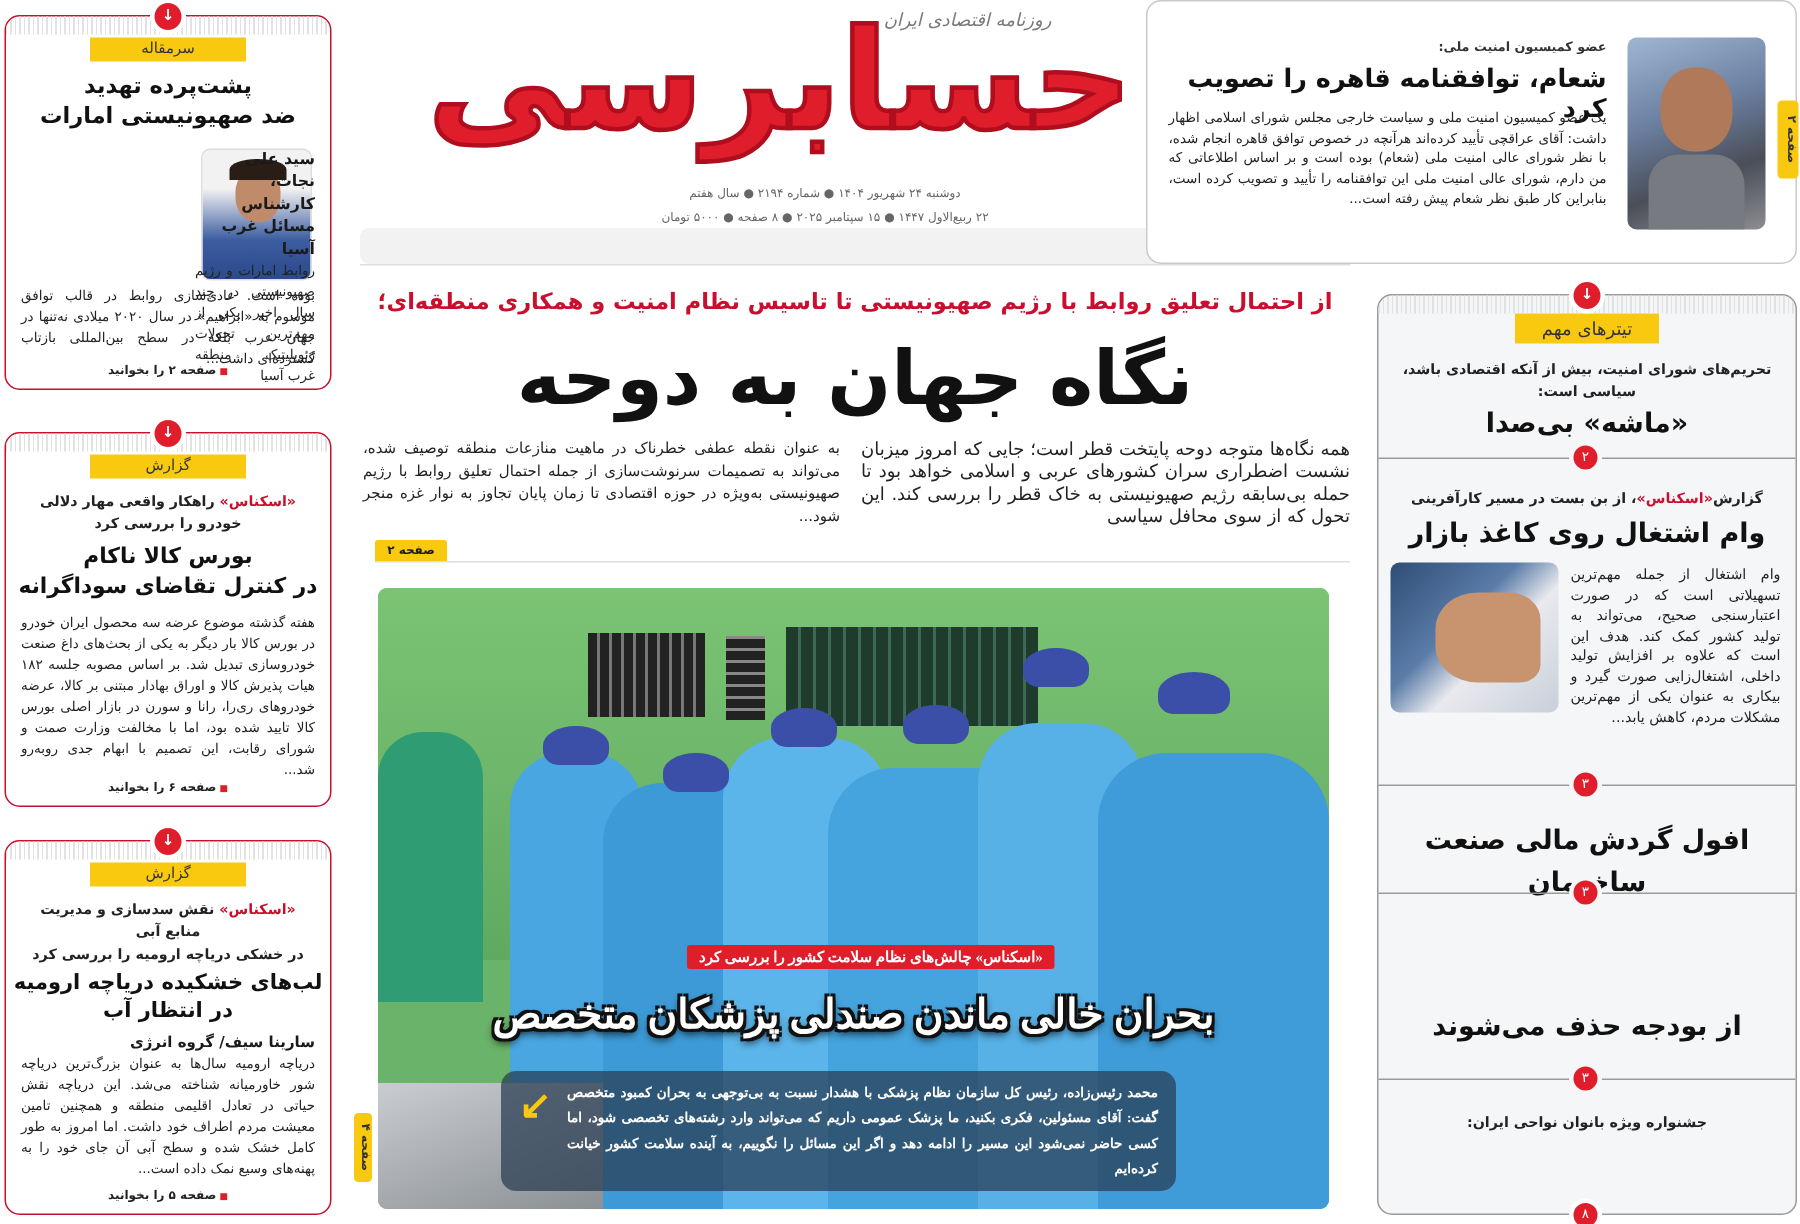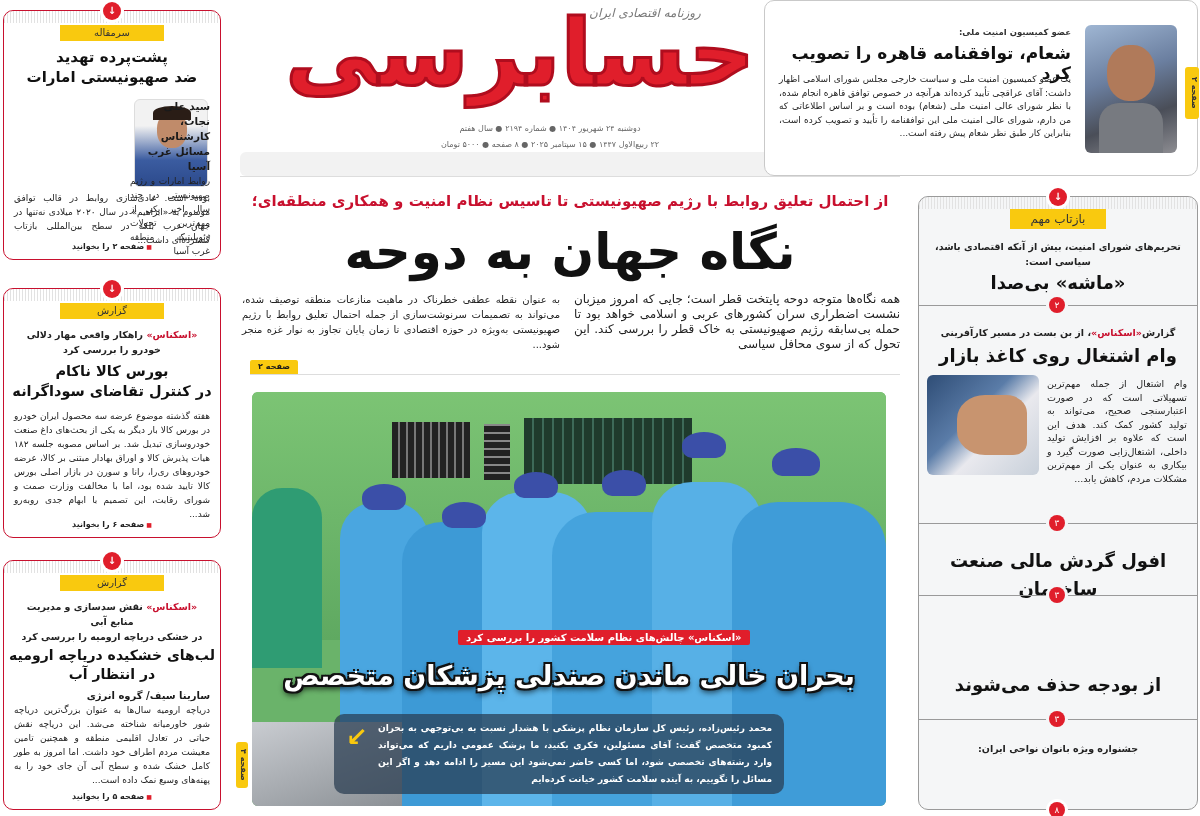--- a/index.html
+++ b/index.html
@@ -27,21 +27,21 @@
     display: block; margin: 14px auto 0; width: 104px; height: 16px; background: #f9c90f;
     font-size: 10px; line-height: 16px; text-align: center; font-weight: normal; color: #333;
   }
   .kicker { font-size: 9.5px; font-weight: bold; text-align: center; line-height: 15px; color: #222; }
   .kicker .red { color: #c8102e; }
   .hd { font-weight: bold; text-align: center; color: #111; }
   .body-text { font-size: 9.5px; line-height: 14.5px; text-align: justify; color: #222; }
   .more { font-size: 8px; font-weight: bold; text-align: center; color: #222; }
   .more::before { content: "■ "; color: #e01e2b; font-size: 6px; }
 
-  .photo { position: absolute; border-radius: 6px; overflow: hidden; }
+  .photo { position: absolute; border-radius: 6px; overflow: hidden; font-family: Liberation Serif, serif; }
 
   
   .logo {
     position: absolute; left: 435px; top: 4px; width: 320px; height: 108px;
     font-family: "DejaVu Sans", sans-serif; font-weight: bold; font-size: 92px; line-height: 100px;
     color: #e01e2b; text-align: center; letter-spacing: -2px;
     -webkit-text-stroke: 3px #b00d1e;
     text-shadow: 2px 2px 0 #fff, -2px -2px 0 #fff;
   }
   .logo-sub { position: absolute; left: 575px; top: 6px; width: 140px; font-size: 12px; color: #7a7a7a; font-style: italic; font-family: "DejaVu Serif", serif; text-align: center; }
@@ -168,21 +168,21 @@
   <div class="quote-box" style="left:82px;top:322px;width:450px;">
     <span class="abs" style="left:12px;top:10px;font-size:26px;color:#f9c90f;line-height:26px;">↙</span>
     <span>محمد رئیس‌زاده، رئیس کل سازمان نظام پزشکی با هشدار نسبت به بی‌توجهی به بحران کمبود متخصص گفت: آقای مسئولین، فکری بکنید، ما پزشک عمومی داریم که می‌تواند وارد رشته‌های تخصصی شود، اما کسی حاضر نمی‌شود این مسیر را ادامه دهد و اگر این مسائل را نگوییم، به آینده سلامت کشور خیانت کرده‌ایم</span>
   </div>
 </div>
 <div class="yellow-side" style="left:236px;top:742px;width:12px;height:46px;">صفحه ۴</div>
 
 <div class="box gray" style="left:918px;top:196px;width:280px;height:614px;">
   <div class="box-hatch"></div>
   <div class="pin">↓</div>
-  <span class="tag" style="width:96px;height:20px;line-height:20px;font-size:12px;margin-top:12px;">بازتاب مهم</span>
+  <span class="tag" style="width:96px;height:20px;line-height:20px;font-size:12px;margin-top:12px;">تیترهای مهم</span>
 
   <div class="kicker" style="margin-top:10px;">تحریم‌های شورای امنیت، بیش از آنکه اقتصادی باشد، سیاسی است:</div>
   <div class="hd" style="font-size:18px;line-height:28px;">«ماشه» بی‌صدا</div>
   <div class="abs" style="left:0;right:0;top:108px;height:1px;background:#9a9a9a;"></div>
   <div class="abs" style="left:130px;top:100px;width:16px;height:16px;border-radius:50%;background:#e01e2b;color:#fff;font-size:9px;line-height:16px;text-align:center;box-shadow:0 0 0 3px #f5f6f7;">۲</div>
 
   <div class="abs kicker" style="left:0;right:0;top:128px;"><span>گزارش</span><span class="red">«اسکناس»</span><span>، از بن بست در مسیر کارآفرینی</span></div>
   <div class="abs hd" style="left:0;right:0;top:146px;font-size:18px;line-height:26px;">وام اشتغال روی کاغذ بازار</div>
   <div class="photo" style="left:8px;top:178px;width:112px;height:100px;background:linear-gradient(135deg,#2f4d76 0%,#5a7ca8 40%,#e9e9ee 60%,#c8d0da 100%);">
     <div class="abs" style="left:30px;top:20px;width:70px;height:60px;background:#c8946f;border-radius:40% 30% 20% 40%;"></div>

